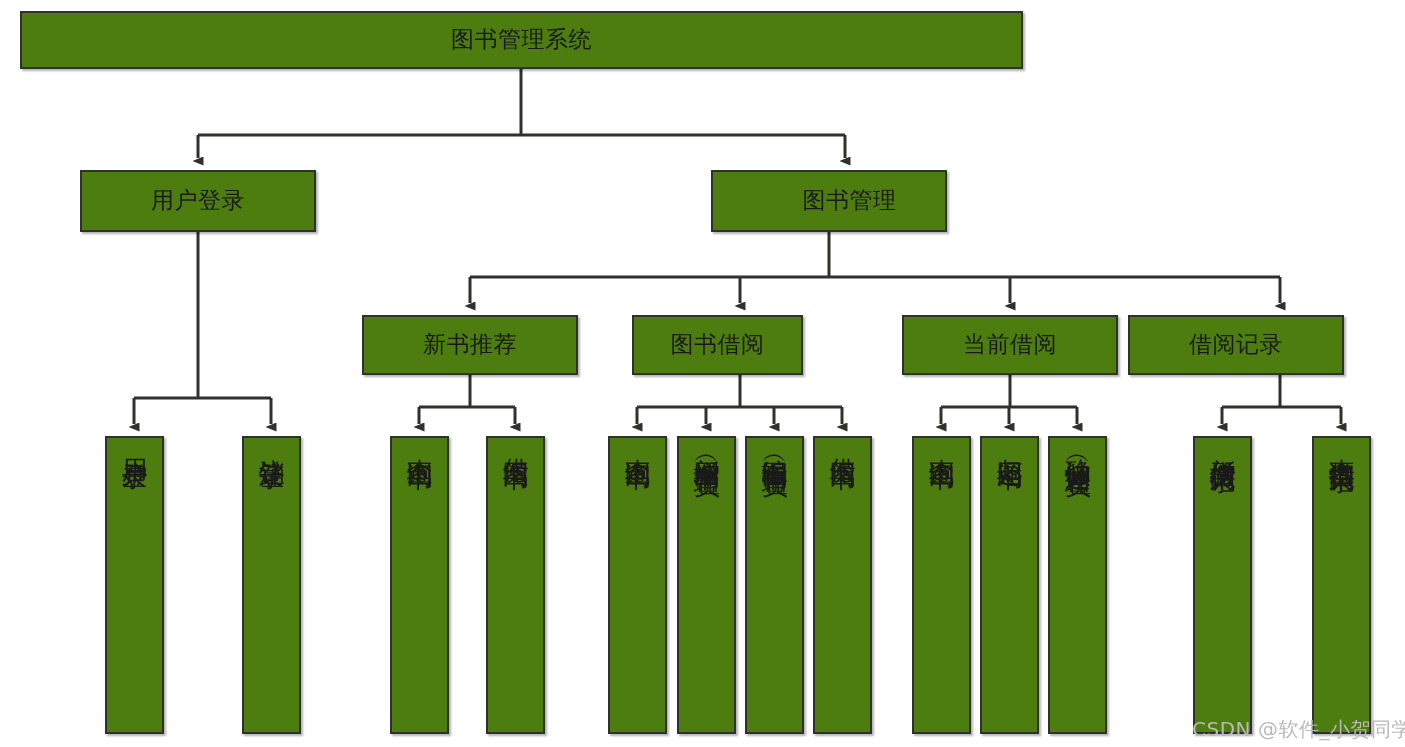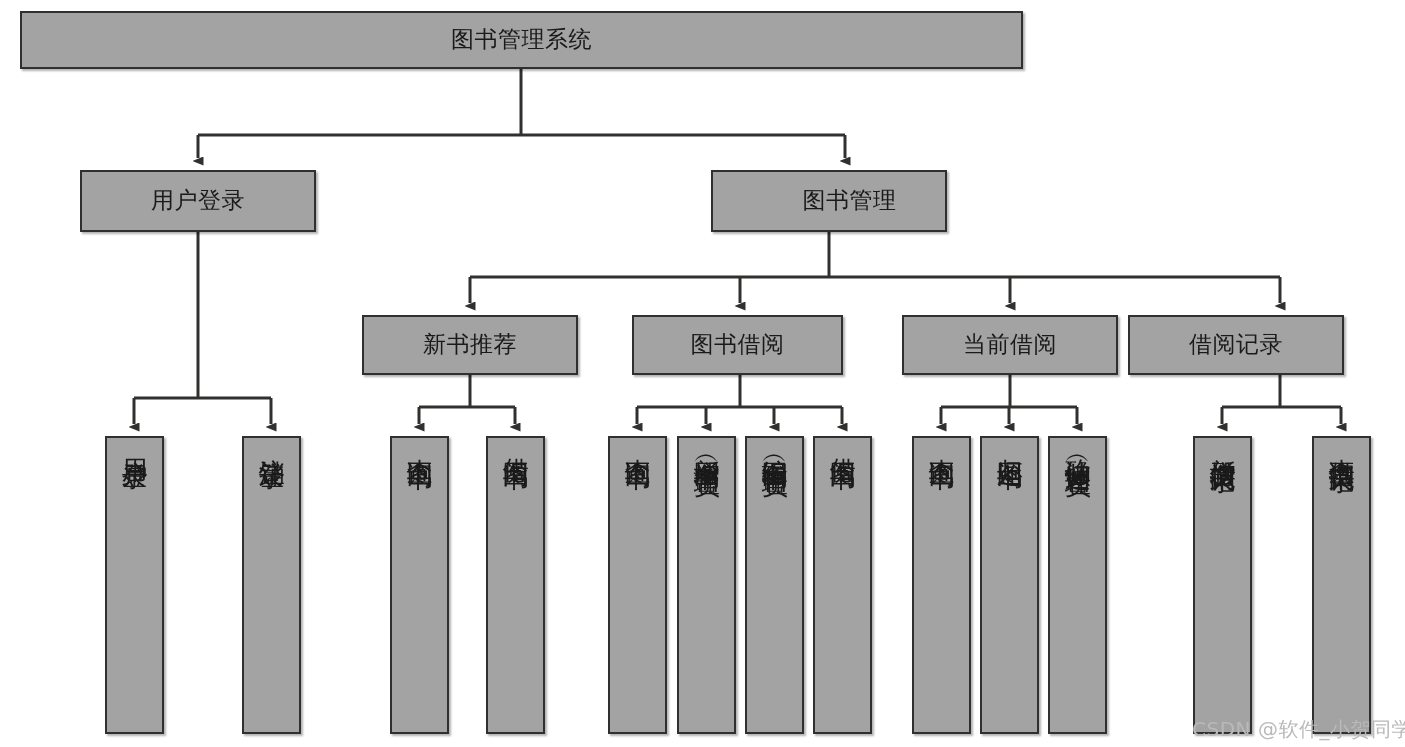--- a/index.html
+++ b/index.html
@@ -23,21 +23,21 @@
     position: absolute;
     left: 0;
     top: 0;
     width: 1405px;
     height: 747px;
     pointer-events: none;
   }
   .node {
     position: absolute;
     box-sizing: border-box;
-    background: #a3a3a3;
+    background: #4d7c0f;
     border: 2px solid #30302f;
     box-shadow: 2px 2px 2px rgba(0, 0, 0, 0.30);
     display: flex;
     align-items: center;
     justify-content: center;
     z-index: 2;
   }
   .node-label {
     display: block;
     text-align: center;
@@ -133,21 +133,21 @@
   <div class="node horiz" style="left:80px; top:170px; width:236px; height:62px;">
     <span class="node-label">用户登录</span>
   </div>
   <div class="node horiz" style="left:711px; top:170px; width:236px; height:62px;padding-left:41px;">
     <span class="node-label">图书管理</span>
   </div>
 
   <div class="node horiz" style="left:362px; top:315px; width:216px; height:60px;justify-content:center;">
     <span class="node-label">新书推荐</span>
   </div>
-  <div class="node horiz" style="left:632px; top:315px; width:211px; height:60px;align-items:center;">
+  <div class="node horiz" style="left:632px; top:315px; width:171px; height:60px;align-items:center;">
     <span class="node-label">图书借阅</span>
   </div>
   <div class="node horiz" style="left:902px; top:315px; width:216px; height:60px;">
     <span class="node-label">当前借阅</span>
   </div>
   <div class="node horiz" style="left:1128px; top:315px; width:216px; height:60px;">
     <span class="node-label">借阅记录</span>
   </div>
 
   <div class="node vert" style="left:105px; top:436px; width:59px; height:298px;">

